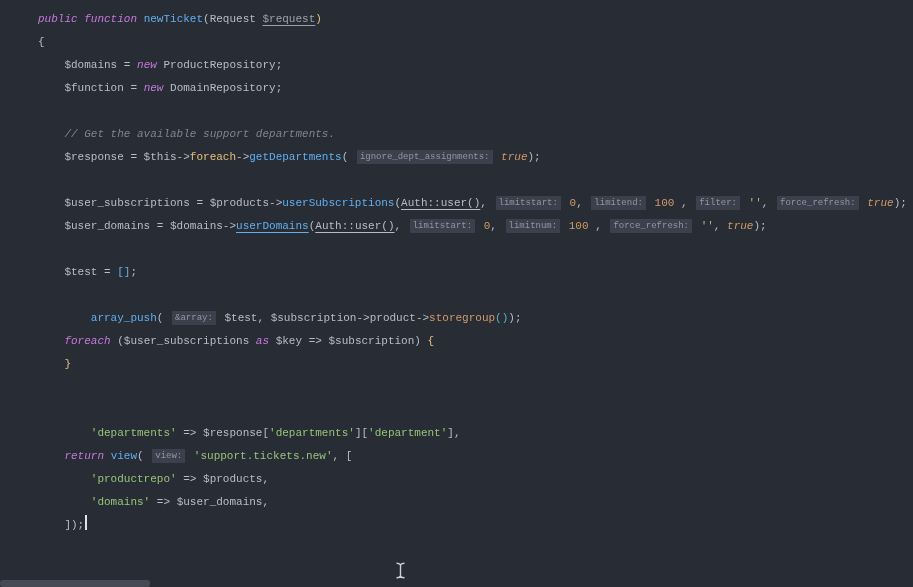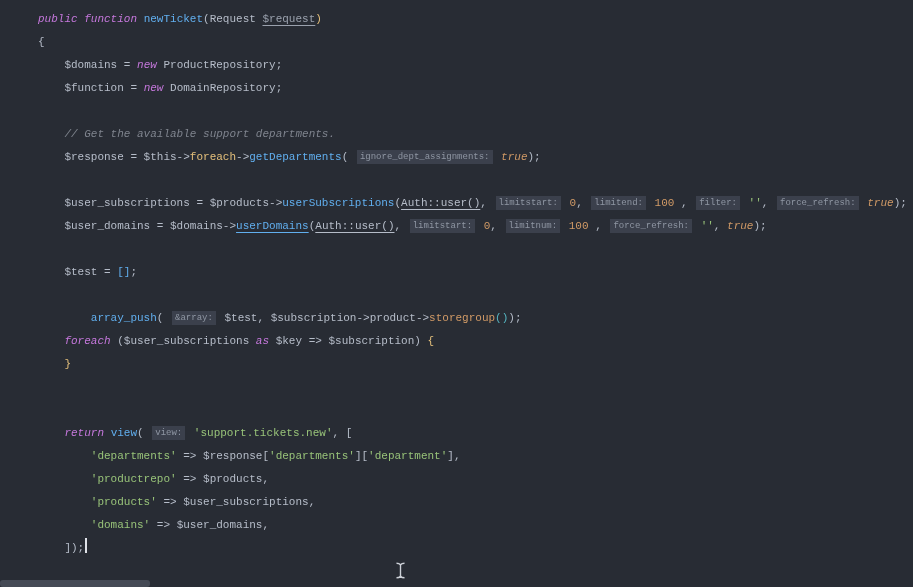--- a/index.html
+++ b/index.html
@@ -94,24 +94,23 @@
     <div class="line"><span class="tk-def">    $user_subscriptions = $products-&gt;</span><span class="tk-fn">userSubscriptions</span><span class="tk-def">(</span><span class="tk-def u">Auth::user()</span><span class="tk-def">, </span><span class="tk-hint">limitstart:</span><span class="tk-def"> </span><span class="tk-num">0</span><span class="tk-def">, </span><span class="tk-hint">limitend:</span><span class="tk-def"> </span><span class="tk-num">100</span><span class="tk-def"> , </span><span class="tk-hint">filter:</span><span class="tk-def"> </span><span class="tk-str">''</span><span class="tk-def">, </span><span class="tk-hint">force_refresh:</span><span class="tk-def"> </span><span class="tk-bool">true</span><span class="tk-def">);</span></div>
     <div class="line"><span class="tk-def">    $user_domains = $domains-&gt;</span><span class="tk-fn u">userDomains</span><span class="tk-def">(</span><span class="tk-def u">Auth::user()</span><span class="tk-def">, </span><span class="tk-hint">limitstart:</span><span class="tk-def"> </span><span class="tk-num">0</span><span class="tk-def">, </span><span class="tk-hint">limitnum:</span><span class="tk-def"> </span><span class="tk-num">100</span><span class="tk-def"> , </span><span class="tk-hint">force_refresh:</span><span class="tk-def"> </span><span class="tk-str">''</span><span class="tk-def">, </span><span class="tk-bool">true</span><span class="tk-def">);</span></div>
     <div class="line"></div>
     <div class="line"><span class="tk-def">    $test = </span><span class="tk-fn">[]</span><span class="tk-def">;</span></div>
     <div class="line"></div>
     <div class="line"><span class="tk-def">        </span><span class="tk-fn">array_push</span><span class="tk-def">( </span><span class="tk-hint">&amp;array:</span><span class="tk-def"> </span><span class="tk-def">$test, $subscription-&gt;product-&gt;</span><span class="tk-num">storegroup</span><span class="tk-cyan">()</span><span class="tk-def">);</span></div>
     <div class="line"><span class="tk-def">    </span><span class="tk-kw">foreach</span><span class="tk-def"> (</span><span class="tk-def">$user_subscriptions </span><span class="tk-kw">as</span><span class="tk-def"> $key =&gt; $subscription</span><span class="tk-def">) </span><span class="tk-yel">{</span></div>
     <div class="line"><span class="tk-def">    </span><span class="tk-yel">}</span></div>
     <div class="line"></div>
     <div class="line"></div>
+    <div class="line"><span class="tk-def">        </span><span class="tk-str">'departments'</span><span class="tk-def"> =&gt; $response[</span><span class="tk-str">'departments'</span><span class="tk-def">][</span><span class="tk-str">'department'</span><span class="tk-def">],</span></div>
     <div class="line"><span class="tk-def">    </span><span class="tk-kw">return</span><span class="tk-def"> </span><span class="tk-fn">view</span><span class="tk-def">( </span><span class="tk-hint">view:</span><span class="tk-def"> </span><span class="tk-str">'support.tickets.new'</span><span class="tk-def">, [</span></div>
-    <div class="line"><span class="tk-def">        </span><span class="tk-str">'departments'</span><span class="tk-def"> =&gt; $response[</span><span class="tk-str">'departments'</span><span class="tk-def">][</span><span class="tk-str">'department'</span><span class="tk-def">],</span></div>
     <div class="line"><span class="tk-def">        </span><span class="tk-str">'productrepo'</span><span class="tk-def"> =&gt; $products,</span></div>
-    <div class="line"><span class="tk-def">        </span><span class="tk-str">'products'</span><span class="tk-def"> =&gt; $user_subscriptions,</span></div>
     <div class="line"><span class="tk-def">        </span><span class="tk-str">'domains'</span><span class="tk-def"> =&gt; $user_domains,</span></div>
     <div class="line"><span class="tk-def">    ]);</span><span class="caret"></span></div>
   </div>
 
 <div class="hscrollbar-thumb"></div>
 
 <div class="mouse-ibeam">
   <svg width="11" height="17" viewBox="0 0 11 17" xmlns="http://www.w3.org/2000/svg">
     <g stroke="#cdd1d8" stroke-width="1.4" fill="none">
       <path d="M1.5 1.2 C3.2 1.2 4.5 1.6 5.5 2.8 C6.5 1.6 7.8 1.2 9.5 1.2"></path>

